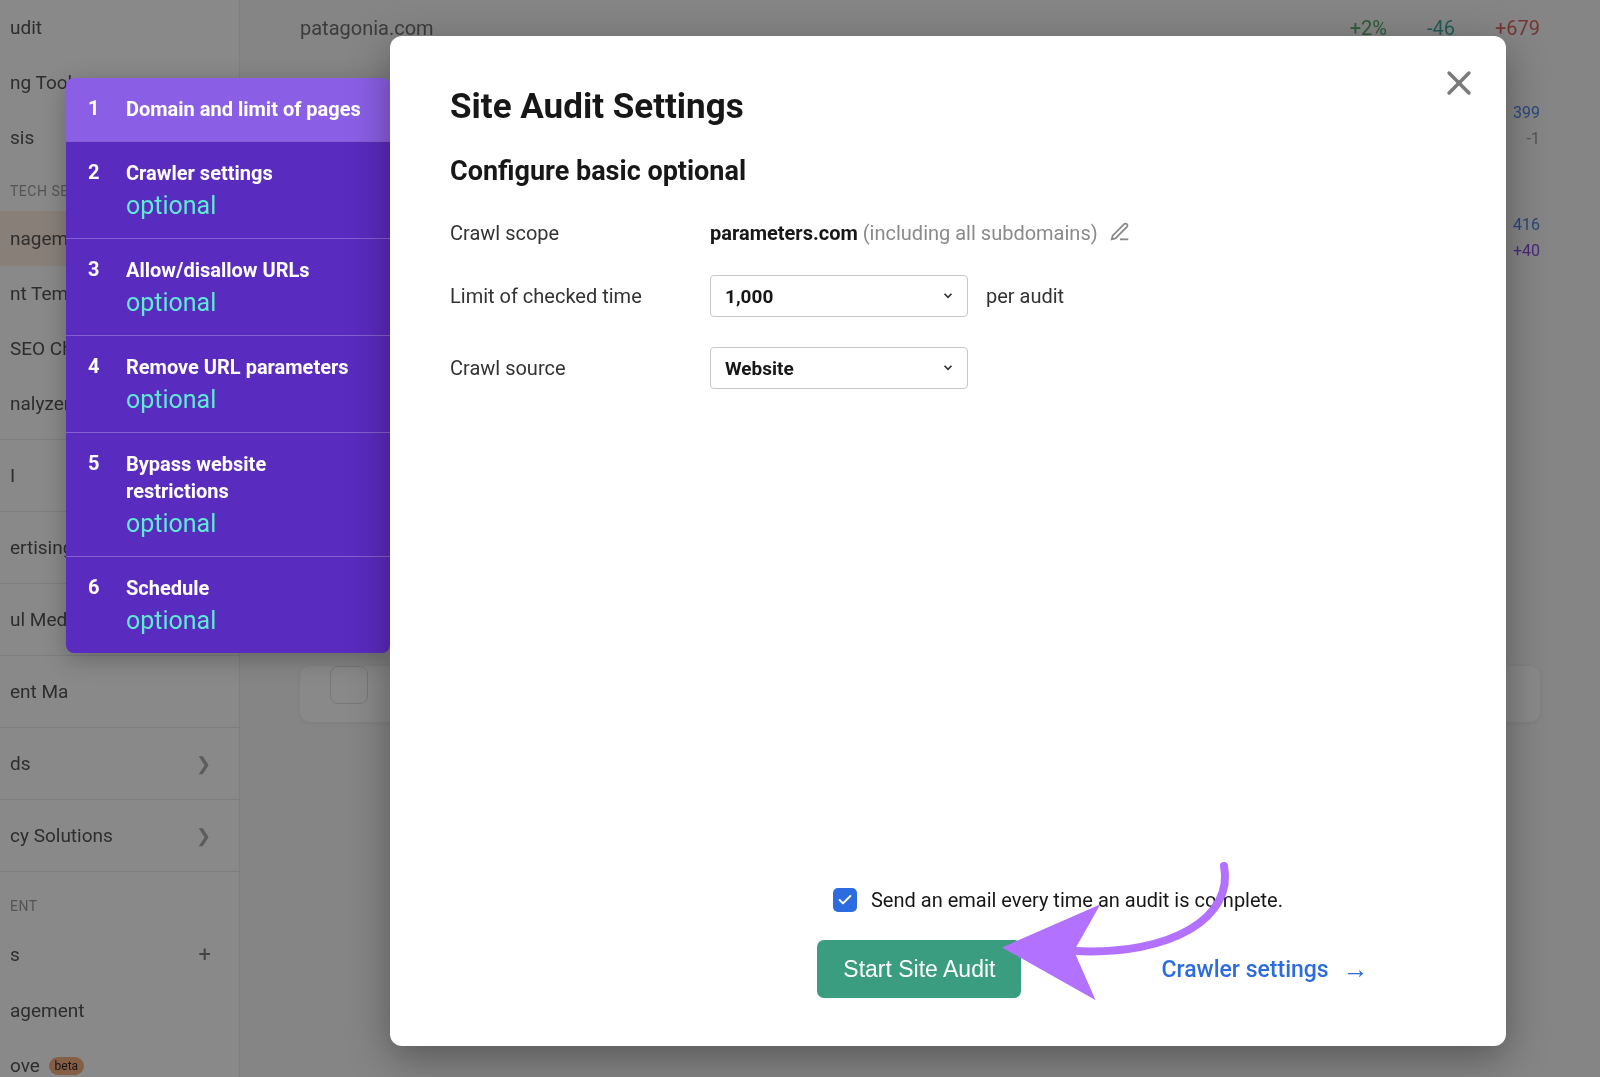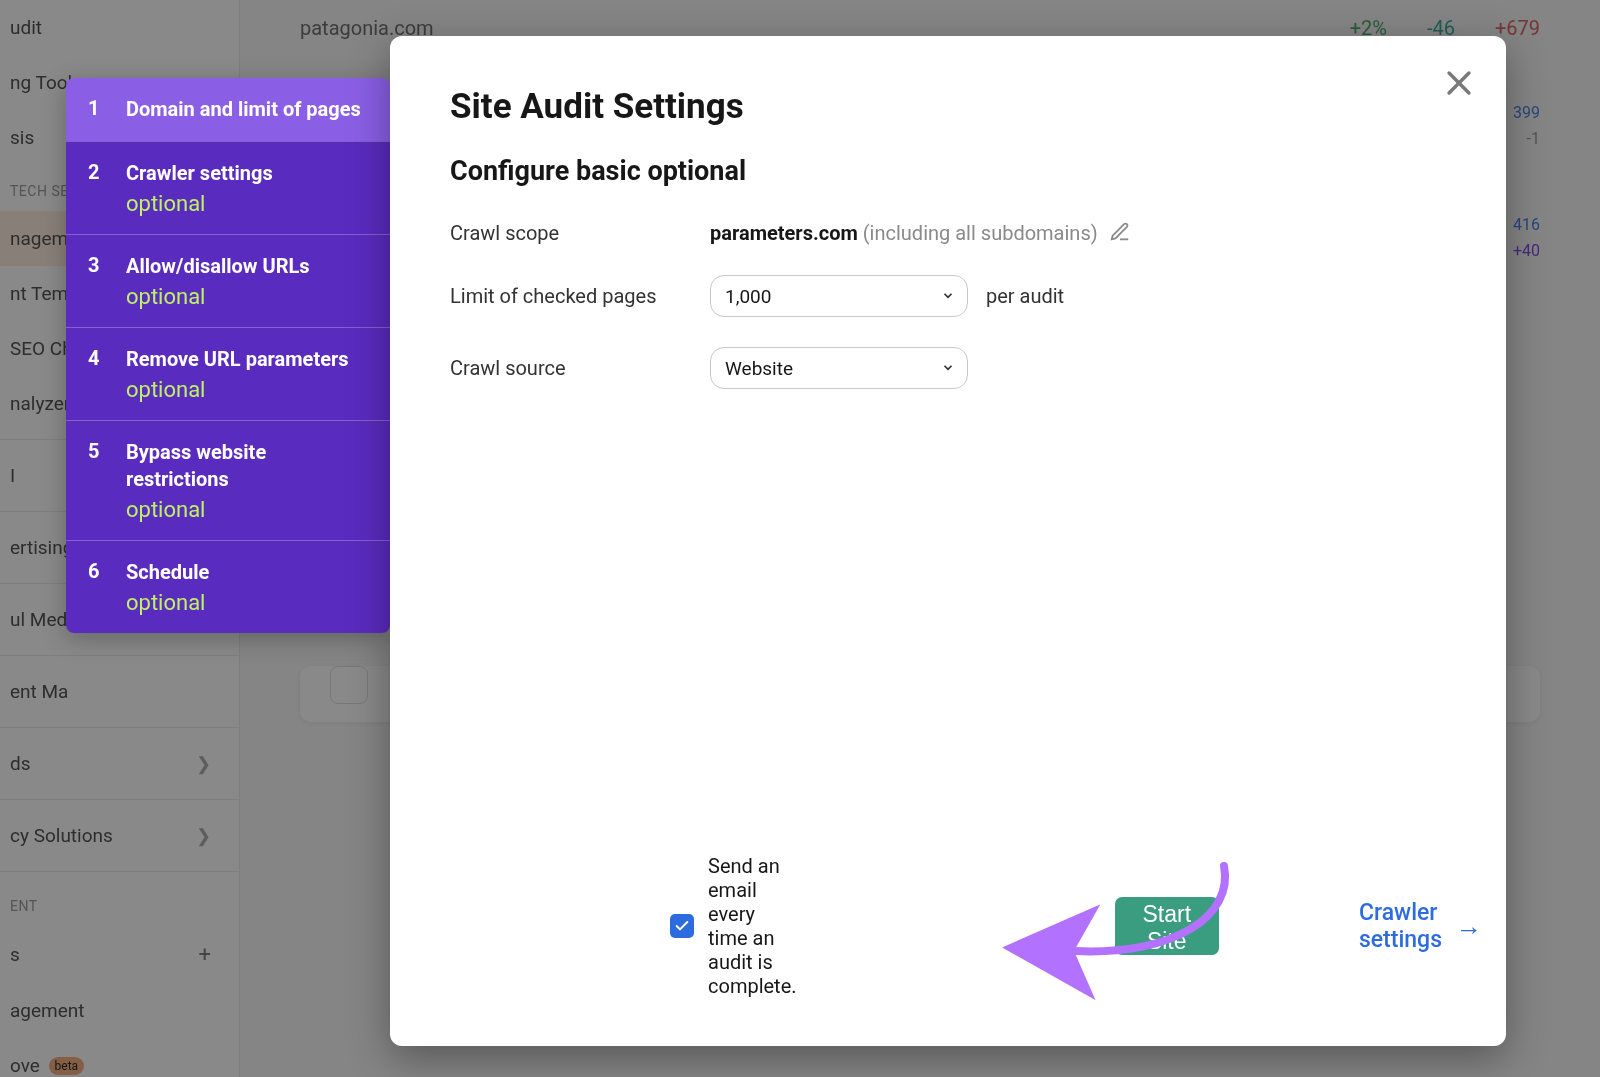--- a/index.html
+++ b/index.html
@@ -156,40 +156,41 @@
   width:22px;height:22px;
   margin-left:6px;
   color:#8a8a8a;
   vertical-align:-3px;
 }
 .sel{
   position:relative;
   width:258px;
   height:42px;
   border:1px solid #c9c9c9;
-  border-radius:14px;
+  border-radius:4px;
   background:#fff;
   display:flex;
   align-items:center;
   padding:0 14px;
   font-size:19px;
   color:#171717;
   cursor:pointer;
+  font-weight:bold;
 }
 .sel .caret{
   position:absolute; right:12px; top:50%; transform:translateY(-50%);
   color:#333;
 }
 .sfx{margin-left:18px;color:#333;}
 
 .modal-footer{
   position:absolute;
   left:60px; right:60px; bottom:48px;
   display:flex;
-  flex-direction:row;
+  flex-direction:column;
   align-items:flex-end;
   gap:28px;
 }
 .email-row{
   display:flex;
   align-items:center;
   gap:14px;
   font-size:20px;
   color:#171717;
   align-self:center;
@@ -260,23 +261,23 @@
   width:16px;
   flex-shrink:0;
 }
 .step-body{flex:1;}
 .step-title{
   font-size:20px;
   font-weight:700;
   line-height:1.35;
 }
 .step-opt{
-  font-size:22px;
+  font-size:25px;
   font-weight:400;
-  color:#bef264;
+  color:#5eead4;
   margin-top:4px;
 }
 
 
 .anno-arrow{
   position:absolute;
   left:1044px;
   top:866px;
   width:200px;
   height:110px;
@@ -424,21 +425,21 @@
       <span class="pencil">
         <svg viewBox="0 0 24 24" fill="none" stroke="currentColor" stroke-width="2">
             <path d="M12 20h9"></path>
             <path d="M16.5 3.5a2.1 2.1 0 1 1 3 3L7 19l-4 1 1-4 12.5-12.5z"></path>
           </svg>
       </span>
     </div>
   </div>
 
   <div class="form-row">
-    <div class="form-lbl">Limit of checked pages</div>
+    <div class="form-lbl">Limit of checked time</div>
     <div class="sel">
       <span>1,000</span>
       <span class="caret">
         <svg width="14" height="14" viewBox="0 0 24 24" fill="none" stroke="currentColor" stroke-width="3">
             <polyline points="6 9 12 15 18 9"></polyline>
           </svg>
       </span>
     </div>
     <span class="sfx">per audit</span>
   </div>

